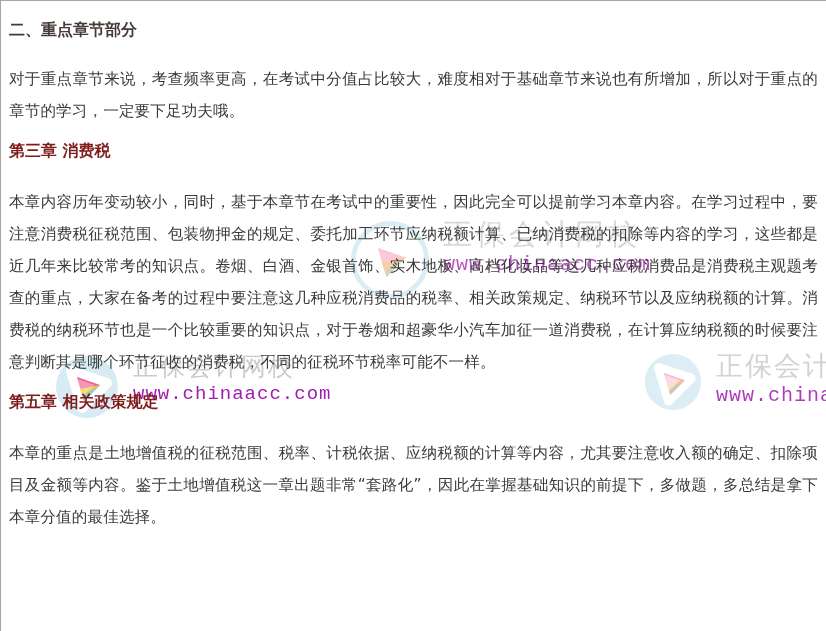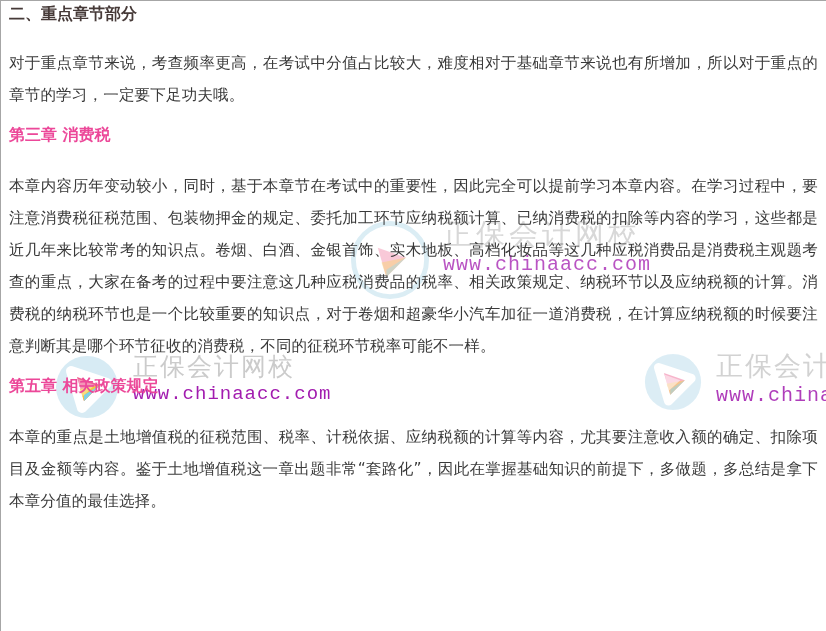--- a/index.html
+++ b/index.html
@@ -20,29 +20,29 @@
     border-left: 1px solid #a6a6a6;
     padding: 2px 8px 0 8px;
     color: #3a3a3a;
     overflow: hidden;
   }
   .sec-heading {
     font-size: 16px;
     line-height: 22px;
     font-weight: bold;
     color: #463a38;
-    margin: 0 0 22px 0;
+    margin: 16px 0 22px 0;
     position: relative;
     z-index: 2;
   }
   .chap-heading {
     font-size: 16px;
     line-height: 22px;
     font-weight: bold;
-    color: #ec4899;
+    color: #7f1d1d;
     margin: 0 0 24px 0;
     position: relative;
     z-index: 2;
   }
   p.body-para {
     font-size: 15.5px;
     line-height: 32px;
     text-align: justify;
     margin: 0 0 13px 0;
     position: relative;

